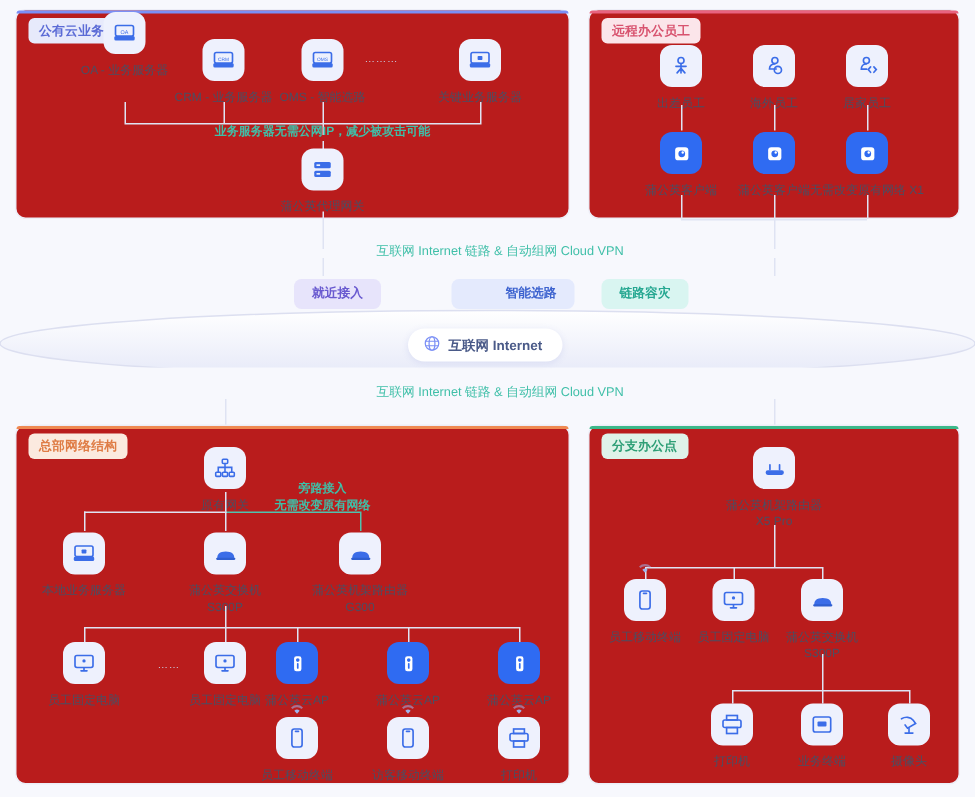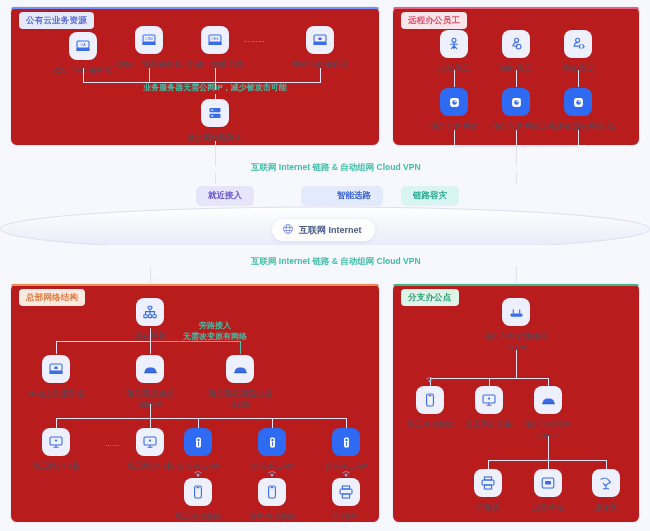--- a/index.html
+++ b/index.html
@@ -37,21 +37,21 @@
   .nlabel { font-size: 8px; color: #4a4f63; line-height: 11px; white-space: pre-line; }
 
   
   .vline { position: absolute; width: 1px; background: #dfe3f3; }
   .hline { position: absolute; height: 1px; background: #dfe3f3; }
   .vline.teal { background: #4fc3ae; }
   .hline.teal { background: #4fc3ae; }
 
   
   .note { position: absolute; font-size: 8px; color: #3fbfa8; white-space: pre-line; text-align: center; line-height: 11px; font-weight: bold; }
-  .netlabel { position: absolute; font-size: 8.5px; color: #3fbfa8; white-space: nowrap; font-weight: bold; }
+  .netlabel { position: absolute; font-size: 8.5px; color: #3fbfa8; white-space: nowrap; font-weight: normal; }
   .chip {
     position: absolute; font-size: 8.5px; font-weight: bold;
     padding: 4px 12px; border-radius: 5px; white-space: nowrap;
   }
   .inet-curve { position: absolute; left: 0; width: 650px; height: 40px; }
   .inet-pill {
     position: absolute; display: flex; align-items: center; gap: 5px;
     background: #ffffff; border-radius: 14px; padding: 4px 13px 4px 10px;
     box-shadow: 0 1px 5px rgba(90,110,200,.13);
     font-size: 9px; color: #4a5a88; font-weight: bold; white-space: nowrap;
@@ -62,21 +62,21 @@
 </head>
 <body>
 
 <div id="canvas">
 
   <div class="panel" id="cloudPanel" style="left:10px; top:6px; width:370px; height:140px;">
     <div class="panel-top" style="background:#7b8ff5;"></div>
     <div class="panel-title" style="background:#e7eafb; color:#5b6bd6;">公有云业务资源</div>
   </div>
 
-  <div class="node" style="left:83px; top:32px;">
+  <div class="node" style="left:83px; top:8px;">
     <div class="ico">
       <svg width="16" height="16" viewBox="0 0 16 16">
           <rect x="2" y="3" width="12" height="7" rx="1.2" fill="none" stroke="#3b6de8" stroke-width="1.1"></rect>
           <rect x="1.2" y="10" width="13.6" height="3" rx="1" fill="#3b6de8"></rect>
           <text x="8" y="8.4" font-size="3.6" fill="#3b6de8" text-anchor="middle" font-family="Liberation Sans">OA</text>
         </svg>
     </div>
     <div class="nlabel">OA - 业务服务器</div>
   </div>
   <div class="node" style="left:149px; top:26px;">

